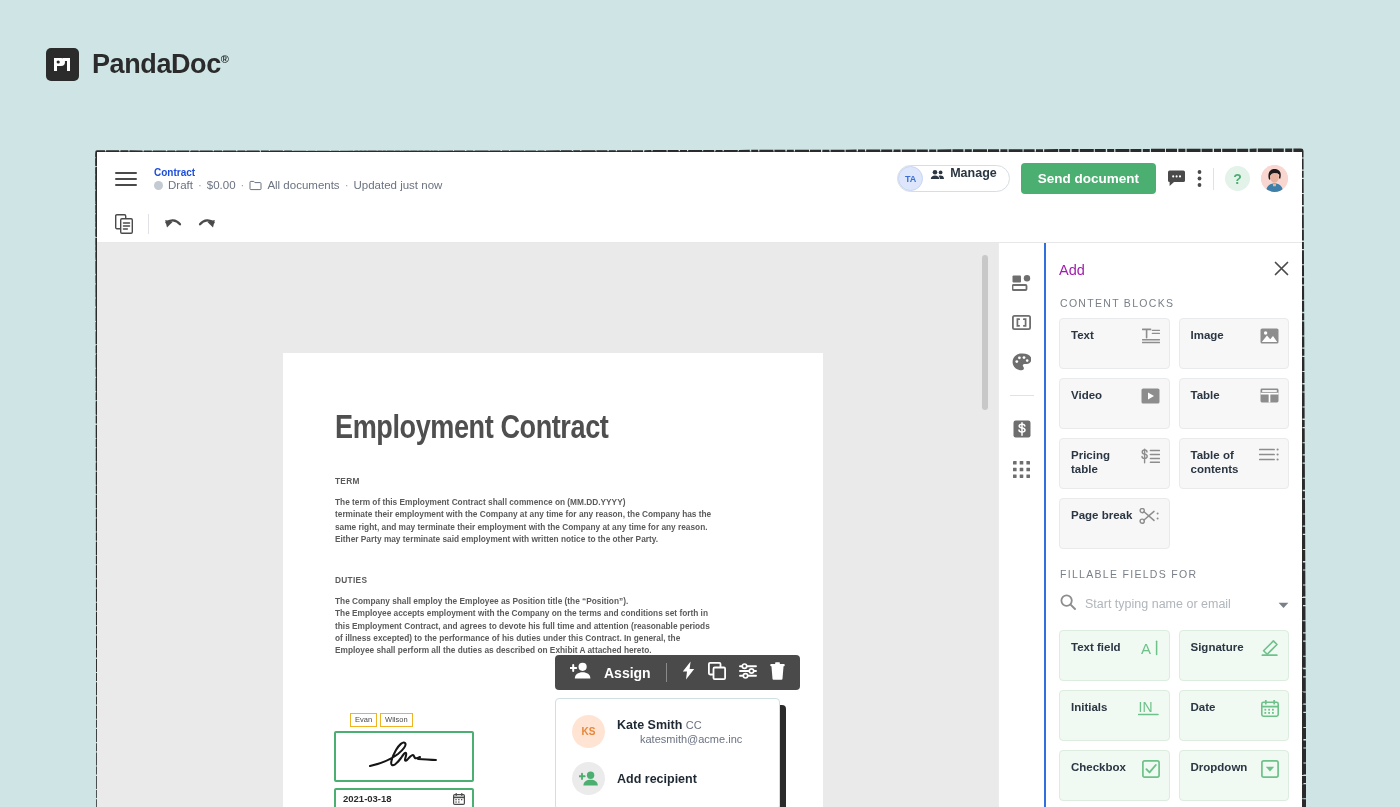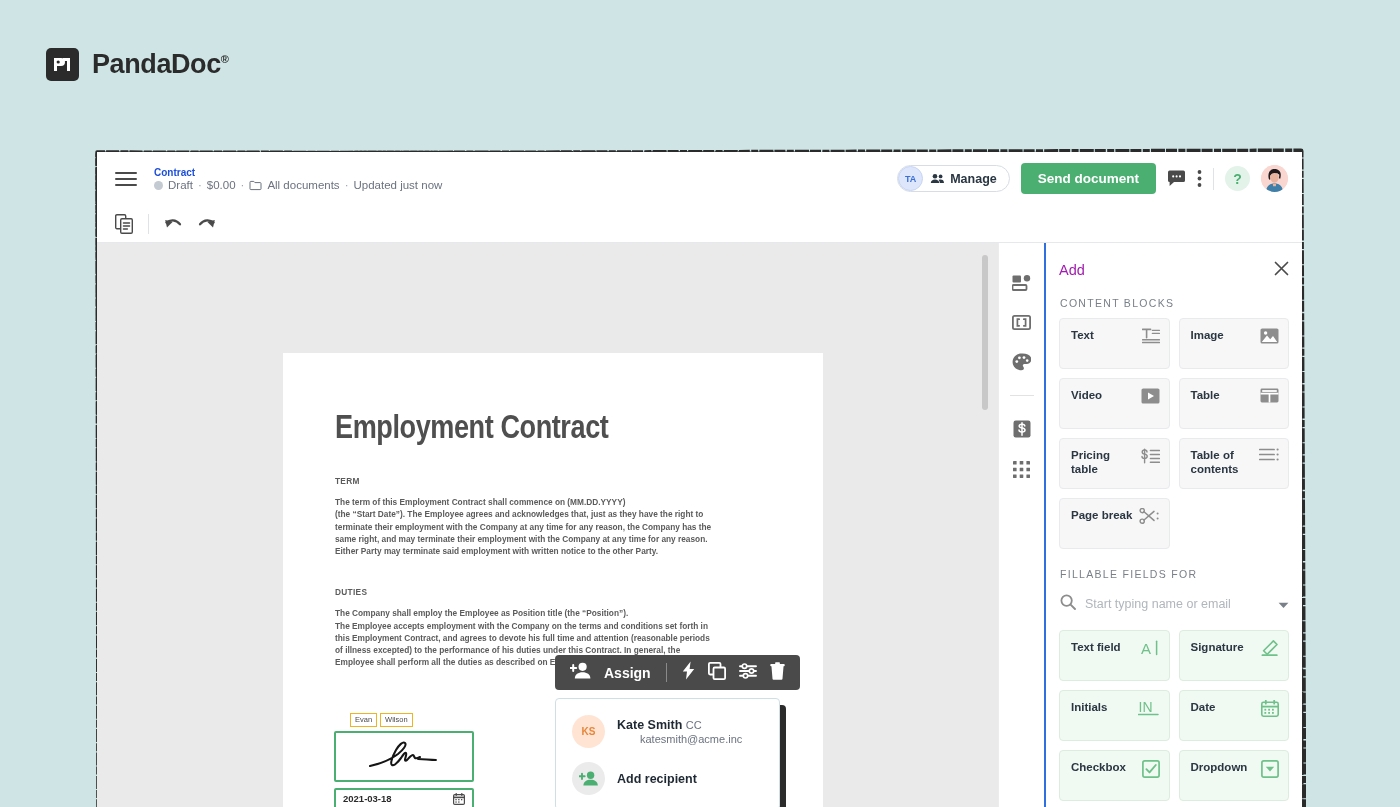--- a/index.html
+++ b/index.html
@@ -39,21 +39,21 @@
   .hamburger span { display: block; height: 2px; background: #4a4a4a; border-radius: 1px; }
   .doc-titlewrap { margin-left: 17px; }
   .doc-title { font-size: 10px; font-weight: bold; color: #1d4ed8; line-height: 1.3; }
   .doc-meta { font-size: 11.5px; color: #6b7280; display: flex; align-items: center; gap: 5px; margin-top: 0; }
   .status-dot { width: 9px; height: 9px; border-radius: 50%; background: #c4cad1; display: inline-block; }
   .sep-dot { color: #9aa3ad; }
   .folder-ico { display: inline-flex; }
 
   .header-right { margin-left: auto; display: flex; align-items: center; gap: 11px; }
   .manage-pill {
-    display: flex; align-items: center; height: 27px; border: 1px solid #d7dde3;
+    display: flex; align-items: flex-start; height: 27px; border: 1px solid #d7dde3;
     border-radius: 14px; padding-right: 12px; background: #fff; cursor: pointer;
   }
   .ta-avatar {
     width: 25px; height: 25px; border-radius: 50%; background: #dde6fb; color: #3b6fd4;
     font-size: 9px; font-weight: bold; display: flex; align-items: center; justify-content: center;
     margin: 0 7px 0 0; border: 1px solid #c8d6f5;
   }
   .manage-label { font-size: 12.5px; font-weight: bold; color: #2a3642; margin-left: 5px; }
   .btn-send {
     background: #4caf72; color: #fff; font-size: 13.5px; font-weight: bold;
@@ -296,21 +296,20 @@
 
     <div class="canvas-area">
 
       <div class="doc-page">
         <div class="doc-h1">Employment Contract</div>
 
         <div>
           <div class="doc-sec">TERM</div>
           <div class="doc-p">
             <div>The term of this Employment Contract shall commence on (MM.DD.YYYY)</div>
-            <div>(the “Start Date”). The Employee agrees and acknowledges that, just as they have the right to</div>
             <div>terminate their employment with the Company at any time for any reason, the Company has the</div>
             <div>same right, and may terminate their employment with the Company at any time for any reason.</div>
             <div>Either Party may terminate said employment with written notice to the other Party.</div>
           </div>
         </div>
 
         <div>
           <div class="doc-sec">DUTIES</div>
           <div class="doc-p">
             <div>The Company shall employ the Employee as Position title (the “Position”).</div>

